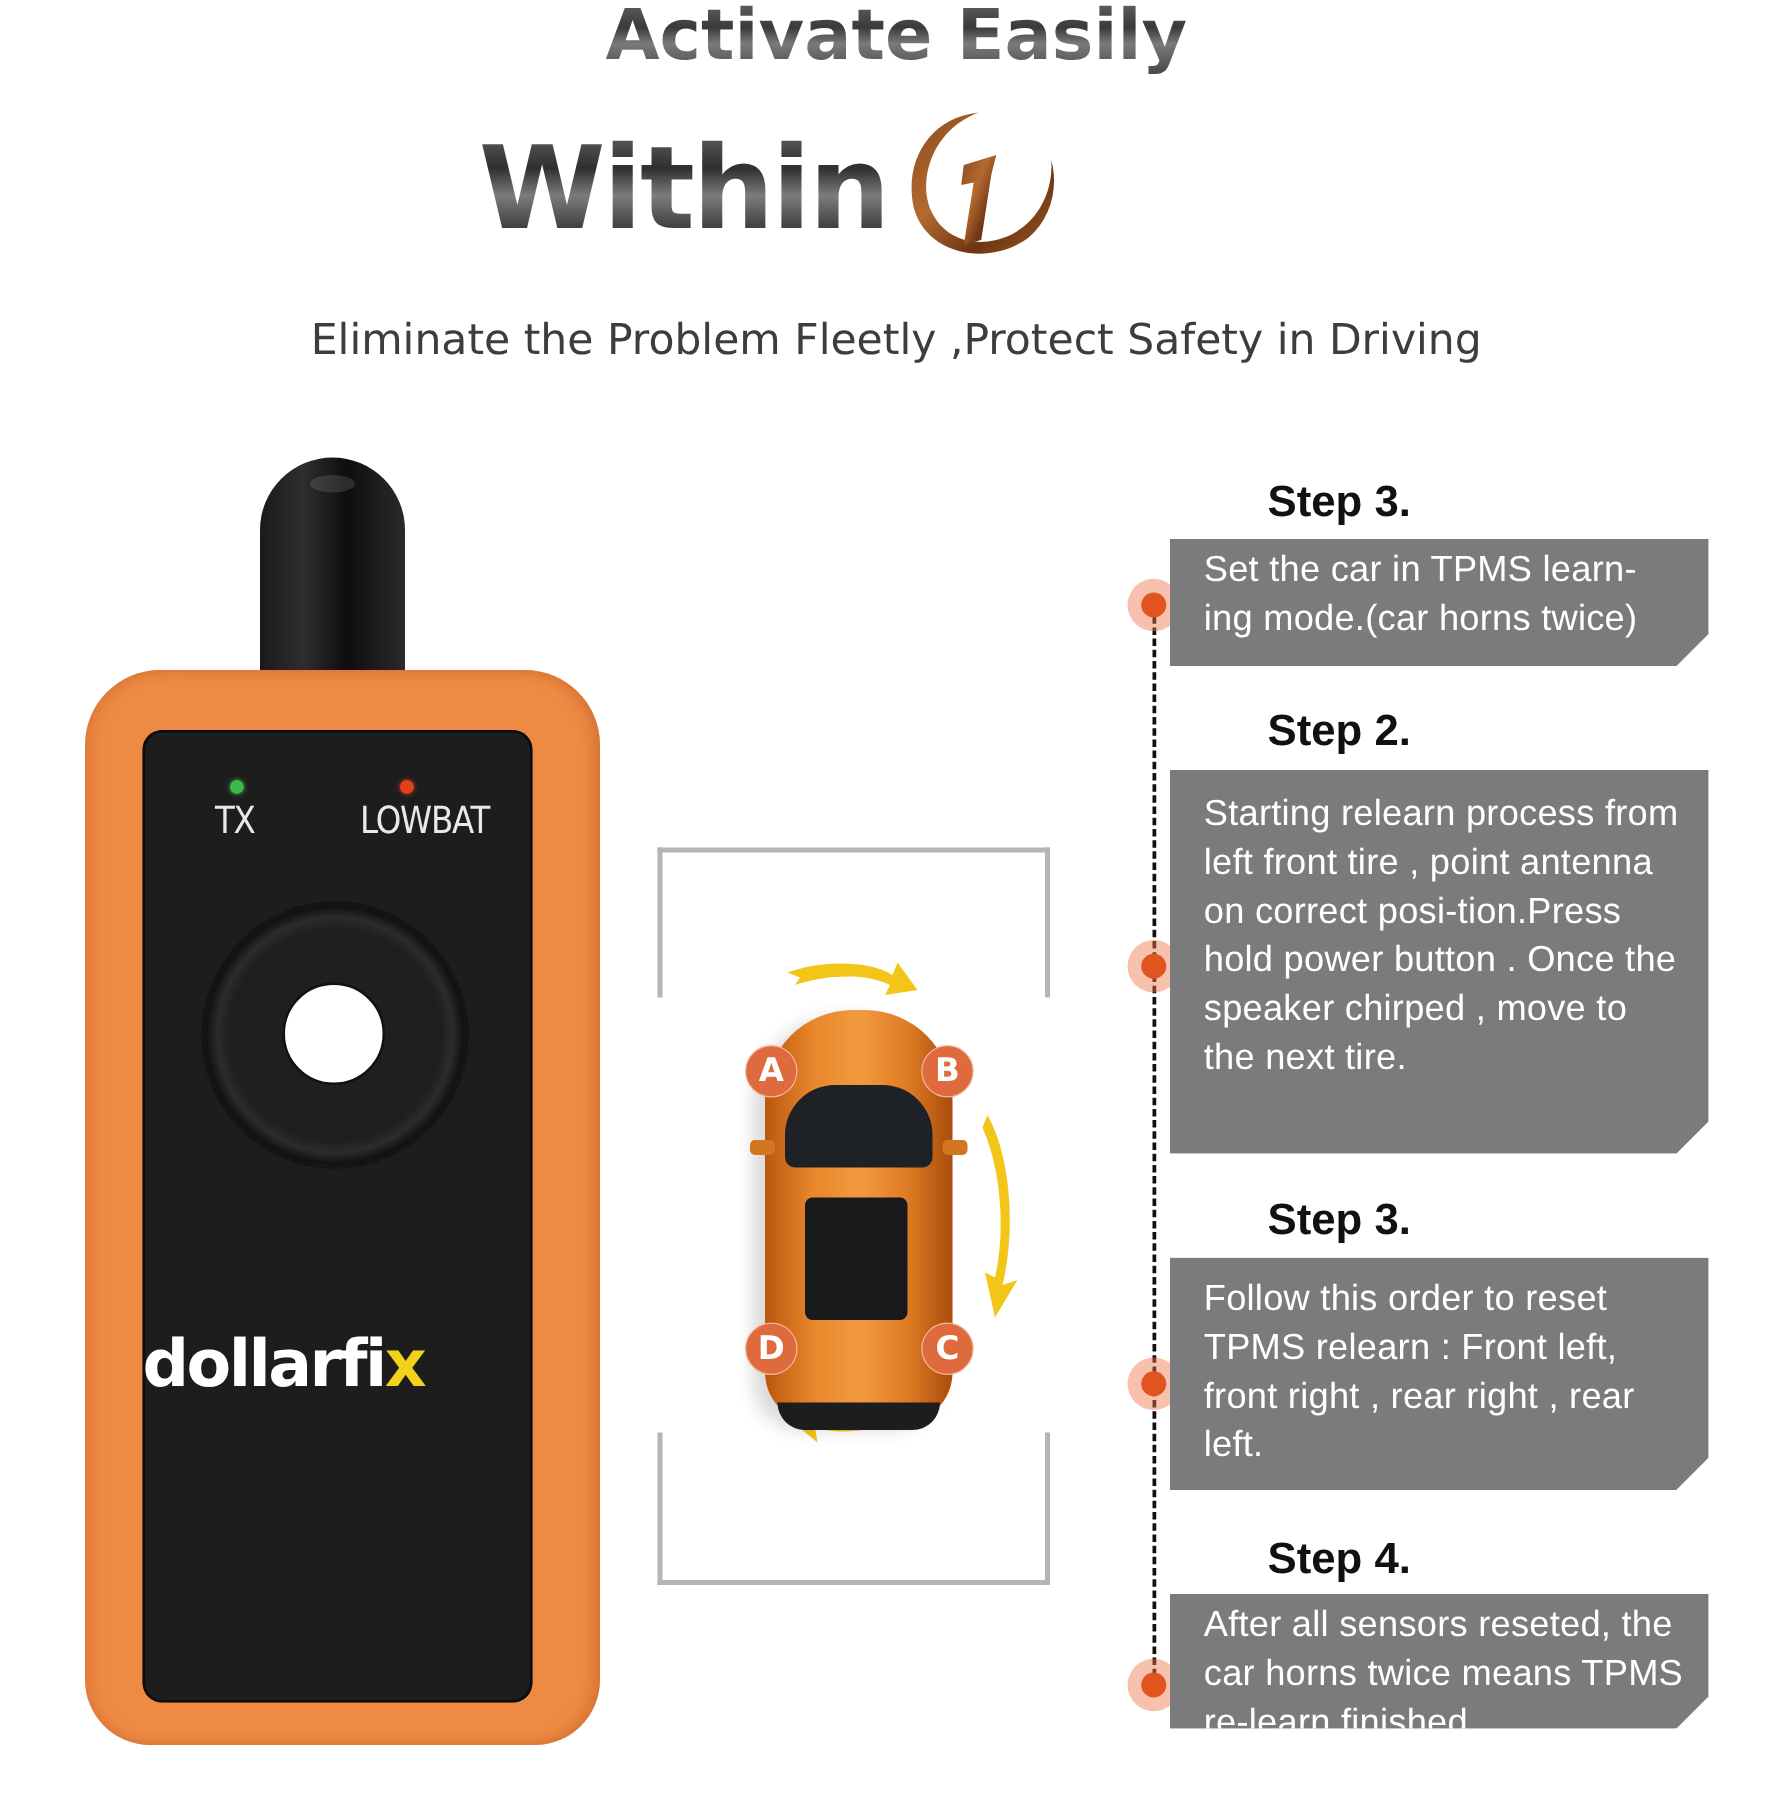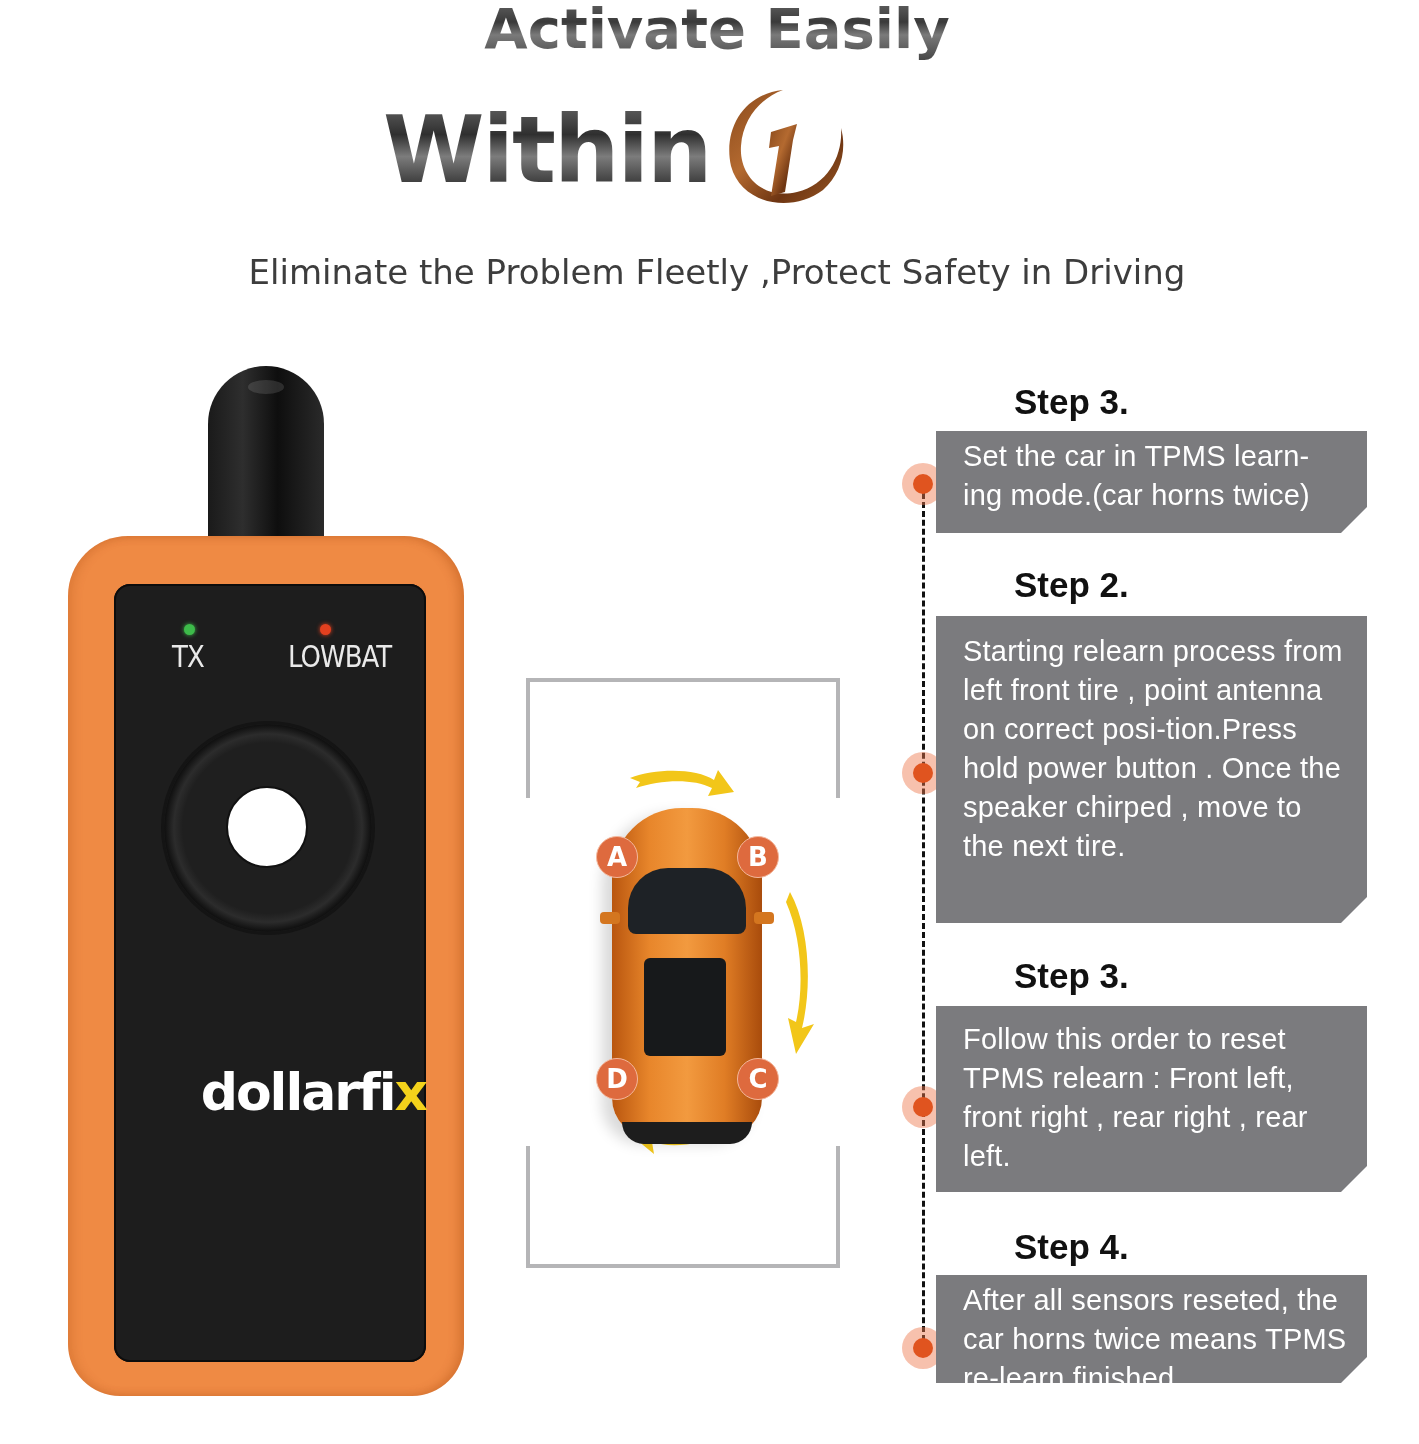--- a/index.html
+++ b/index.html
@@ -44,20 +44,21 @@
     background: linear-gradient(90deg, #1a1a1a 0%, #2e2e2e 30%, #0e0e0e 60%, #2a2a2a 100%);
   }
   .antenna::after {
     content: ""; position: absolute; left: 40px; top: 14px; width: 36px; height: 14px;
     border-radius: 50%; background: rgba(255,255,255,0.12);
   }
   .shell {
     position: absolute; left: 2px; top: 170px; width: 396px; height: 860px;
     background: #ef8a44; border-radius: 60px 60px 52px 52px;
     box-shadow: inset -6px 0 10px rgba(150,60,0,0.25), inset 6px 0 10px rgba(150,60,0,0.15);
+    padding-left: 16px;
   }
   .face {
     position: absolute; left: 46px; top: 48px; width: 312px; height: 778px;
     background: #1d1d1d; border-radius: 16px;
     box-shadow: inset 0 0 0 2px #0c0c0c;
   }
   .led { position: absolute; width: 11px; height: 11px; border-radius: 50%; }
   .led-tx { left: 70px; top: 40px; background: #3dbb4a; box-shadow: 0 0 4px #3dbb4a; }
   .led-low { left: 206px; top: 40px; background: #e3401f; box-shadow: 0 0 4px #e3401f; }
   .led-label {
@@ -72,21 +73,21 @@
     border-radius: 50%;
     background: radial-gradient(circle, #1f1f1f 0%, #1f1f1f 58%, #2c2c2c 64%, #111 70%, #1f1f1f 74%);
     box-shadow: 0 0 0 3px #141414;
   }
   .power-btn {
     position: absolute; left: 62px; top: 62px; width: 82px; height: 82px;
     border-radius: 50%; background: #ffffff; border: 2px solid #111;
     box-sizing: border-box; cursor: pointer;
   }
   .brand {
-    position: absolute; left: 0; top: 478px; width: 312px; text-align: right;
+    position: absolute; left: 0; top: 478px; width: 312px; text-align: left;
     font-family: "DejaVu Sans", sans-serif; font-weight: bold; font-size: 52px;
     color: #ffffff; letter-spacing: -2px;
   }
   .brand .x { color: #f3d21b; }
   
   .car-frame { position: absolute; left: 526px; top: 678px; width: 314px; height: 590px; }
   .frame-bracket { position: absolute; border-color: #b5b5b7; border-style: solid; }
   .fb-top { left: 0; top: 0; width: 306px; height: 116px; border-width: 4px 4px 0 4px; }
   .fb-bottom { left: 0; bottom: 0; width: 306px; height: 118px; border-width: 0 4px 4px 4px; }
   .car {

